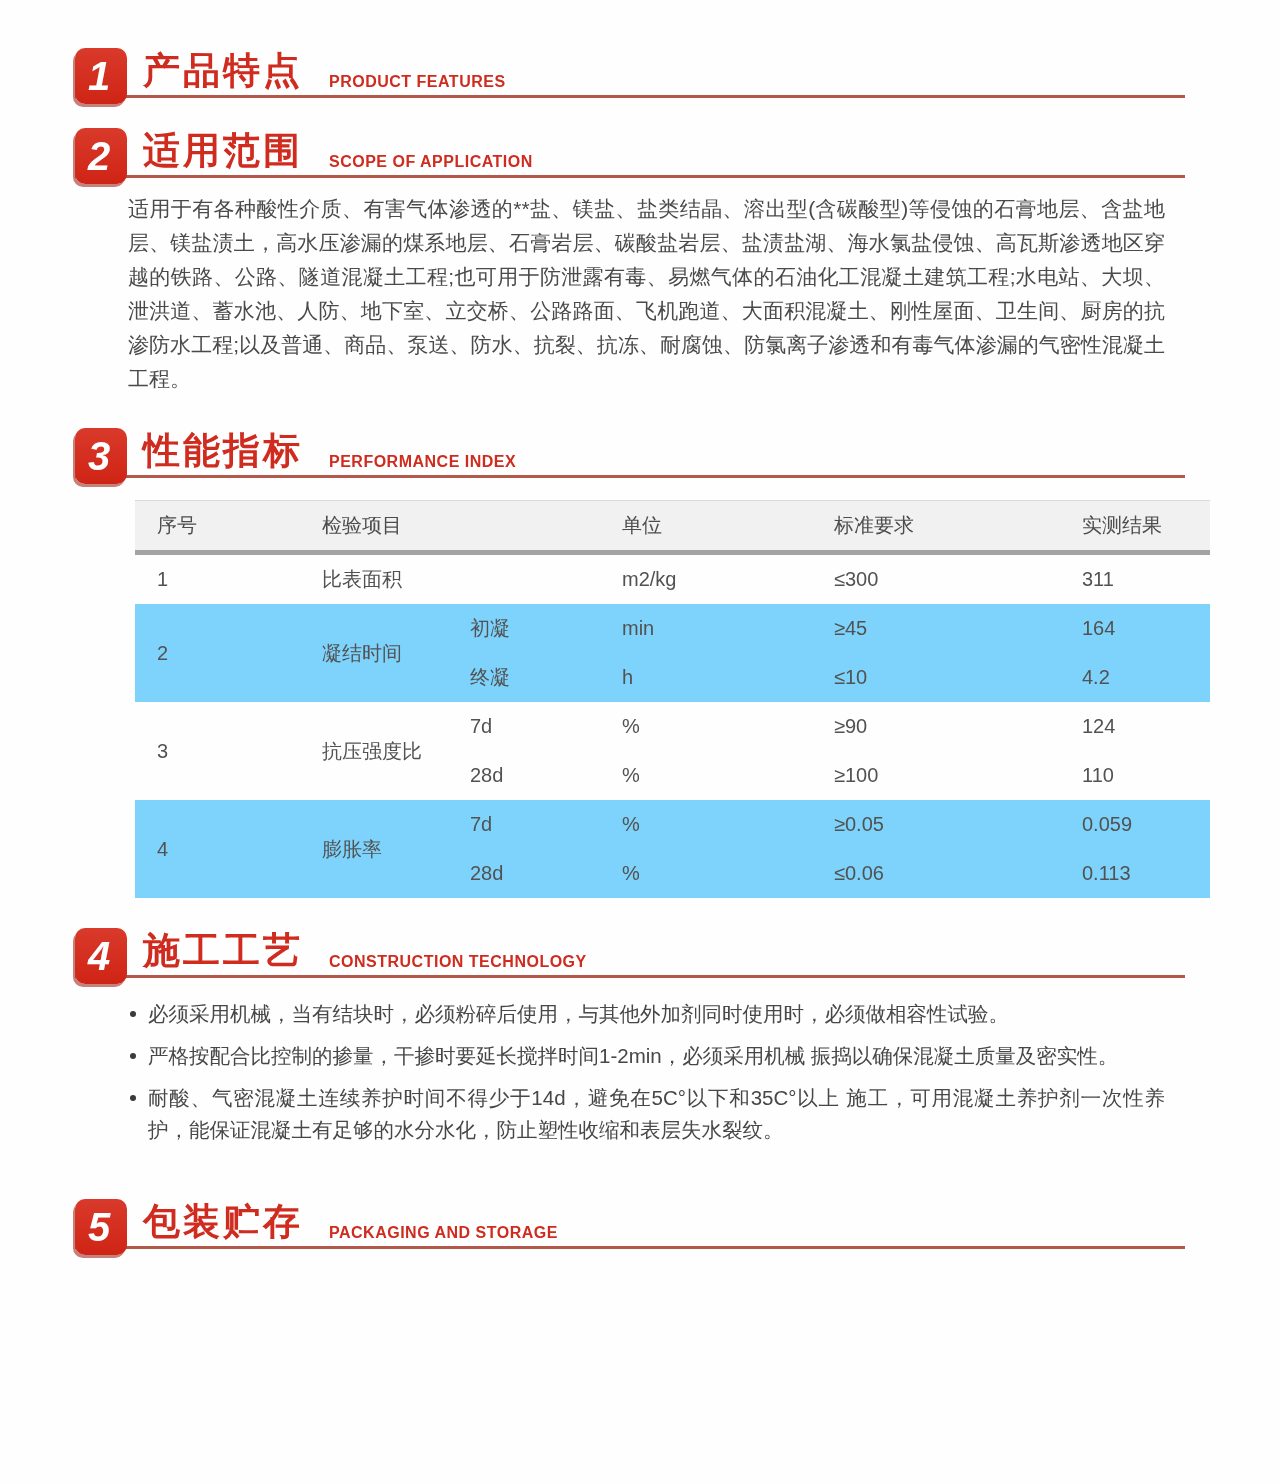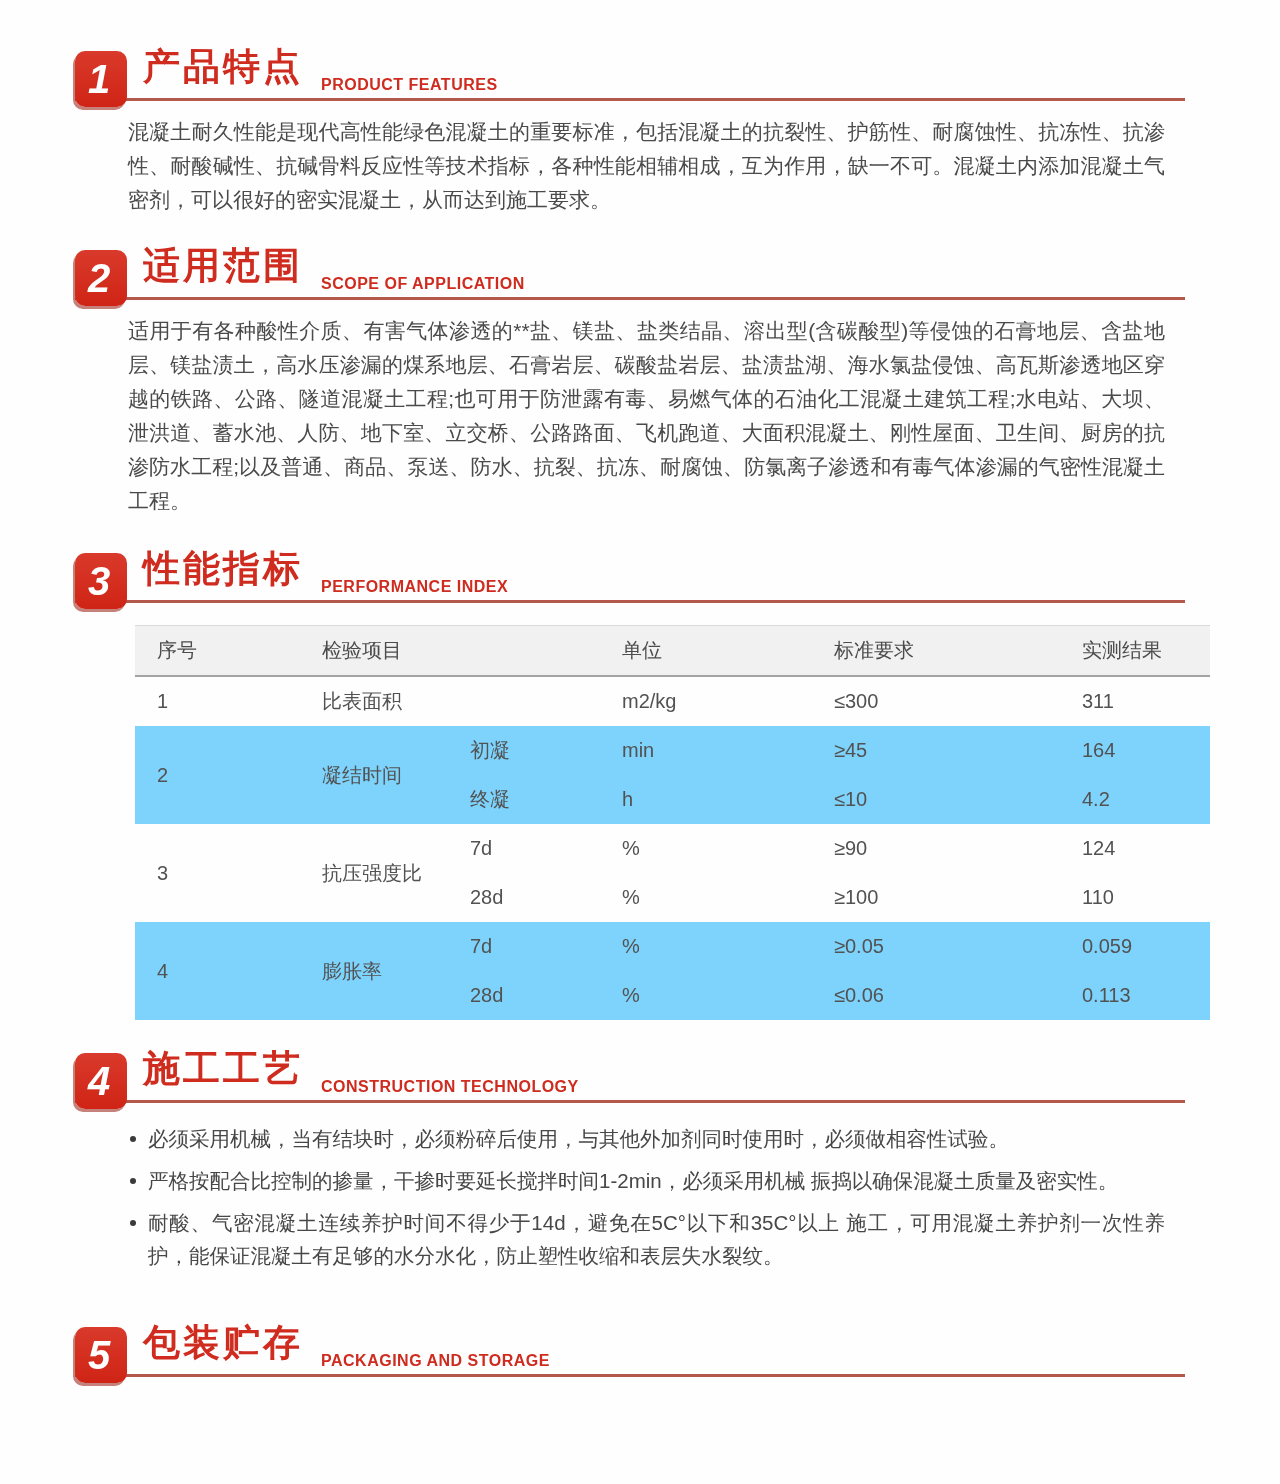--- a/index.html
+++ b/index.html
@@ -43,27 +43,27 @@
     padding-right: 4px;
     box-sizing: border-box;
   }
   .title-zh {
     font-size: 37px;
     font-weight: bold;
     color: #cf2b1e;
     margin-left: 16px;
     letter-spacing: 3px;
     line-height: 1;
-    padding-bottom: 13px;
+    padding-bottom: 6px;
   }
   .title-en {
     font-size: 16px;
     font-weight: bold;
     color: #cf2b1e;
-    margin-left: 18px;
+    margin-left: 26px;
     padding-bottom: 4px;
     letter-spacing: 0.5px;
   }
   
   .para {
     margin: 14px 20px 0 53px;
     font-size: 21px;
     line-height: 1.62;
     text-align: justify;
     color: #4a4a4a;
@@ -93,21 +93,21 @@
   .perf-table th, .perf-table td {
     font-weight: normal;
     text-align: left;
     padding: 0 0 0 22px;
     height: 49px;
     vertical-align: middle;
   }
   .perf-table thead th {
     background: #f1f1f1;
     border-top: 1px solid #d9d9d9;
-    border-bottom: 2px solid #a3a3a3;
+    border-bottom: 5px solid #a3a3a3;
     color: #4c4c4c;
   }
   .perf-table tr.shaded td { background: #7dd3fc; }
   
   .bullets {
     list-style: none;
     margin: 20px 20px 0 53px;
     padding: 0;
     font-size: 20.5px;
     line-height: 1.6;
@@ -136,21 +136,20 @@
 <div class="page">
 
   <div class="sec sec-1">
     <div class="sec-header">
       <div class="badge">
         <span>1</span>
       </div>
       <div class="title-zh">产品特点</div>
       <div class="title-en">PRODUCT FEATURES</div>
     </div>
-    <p class="para">混凝土耐久性能是现代高性能绿色混凝土的重要标准，包括混凝土的抗裂性、护筋性、耐腐蚀性、抗冻性、抗渗性、耐酸碱性、抗碱骨料反应性等技术指标，各种性能相辅相成，互为作用，缺一不可。混凝土内添加混凝土气密剂，可以很好的密实混凝土，从而达到施工要求。</p>
   </div>
 
   <div class="sec sec-2">
     <div class="sec-header">
       <div class="badge">
         <span>2</span>
       </div>
       <div class="title-zh">适用范围</div>
       <div class="title-en">SCOPE OF APPLICATION</div>
     </div>

